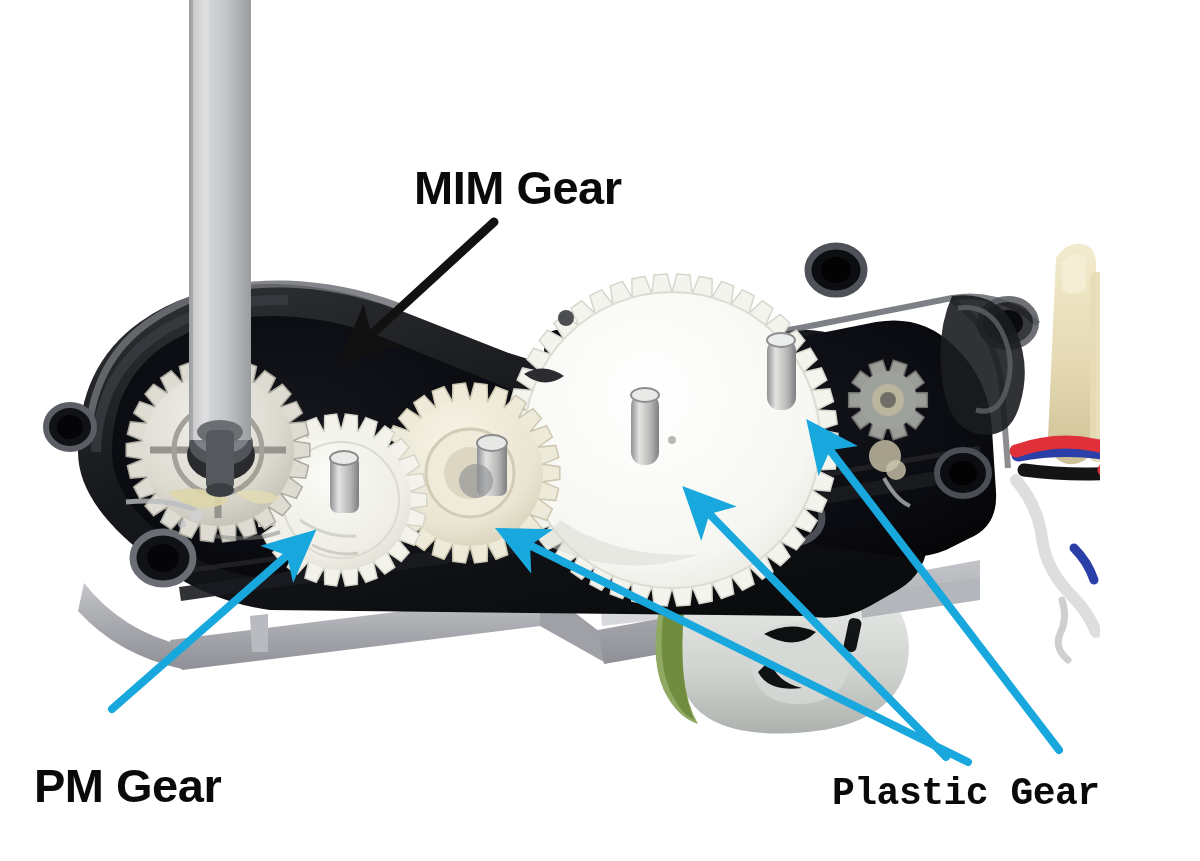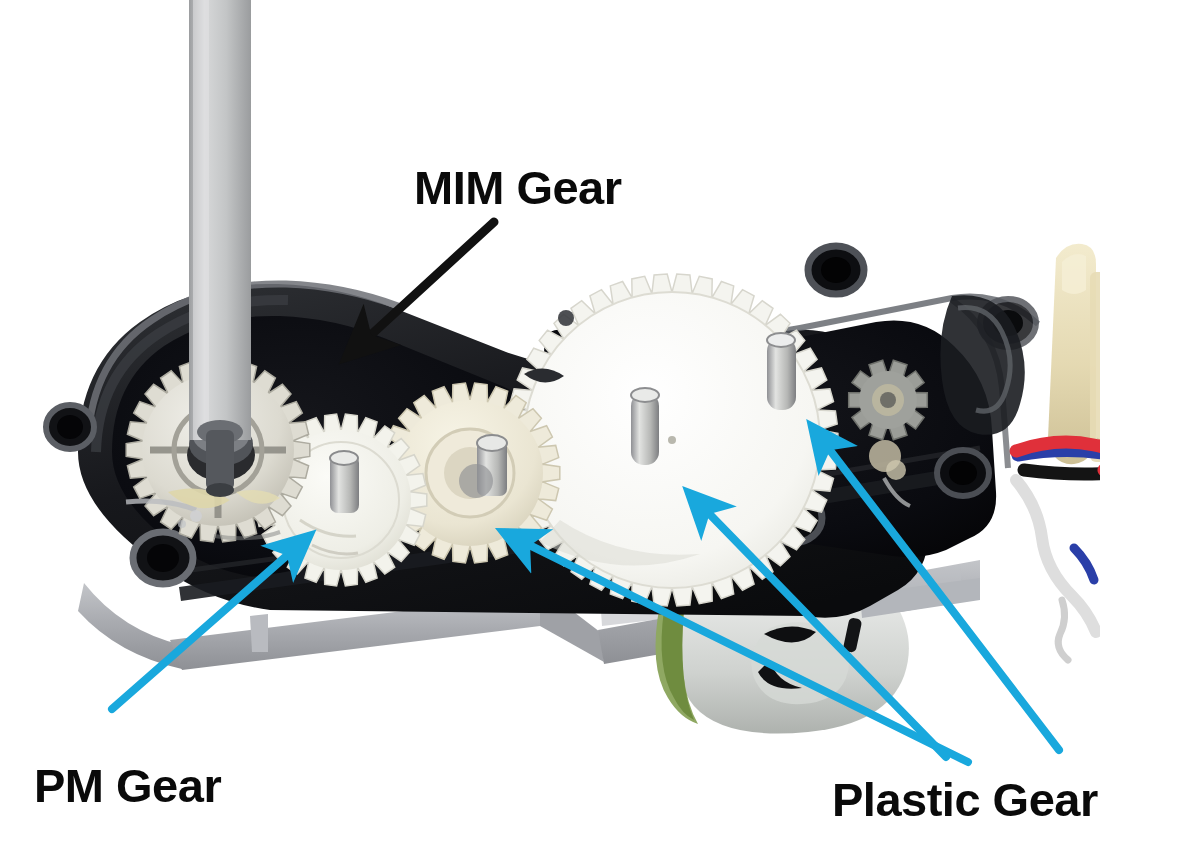--- a/index.html
+++ b/index.html
@@ -2,21 +2,21 @@
 <html><head>
 <meta charset="utf-8">
 <style>
   html,body{margin:0;padding:0;background:#ffffff;}
   body{font-family:"Liberation Sans",sans-serif;}
   #stage{position:relative;width:1100px;height:861px;background:#ffffff;overflow:hidden;}
   #photo{position:absolute;left:0;top:0;width:1200px;height:861px;}
   .anno-label{position:absolute;font-family:"Liberation Sans",sans-serif;font-weight:bold;color:#0a0a0a;white-space:nowrap;letter-spacing:-0.5px;}
   #label-mim{left:414px;top:160px;font-size:47px;}
   #label-pm{left:34px;top:718px;font-size:47px;margin-top:40px;}
-  #label-plastic{left:832px;top:772px;font-size:47px;}
+  #label-plastic{left:832px;top:772px;font-size:38px;font-family:Liberation Mono, monospace;}
   #anno-svg{position:absolute;left:0;top:0;width:1200px;height:861px;pointer-events:none;}
 </style>
 </head>
 <body>
 
 <div id="stage">
 
   <svg id="photo" viewBox="0 0 1200 861">
     <defs>
       <linearGradient id="gShaft" x1="0" y1="0" x2="1" y2="0">

